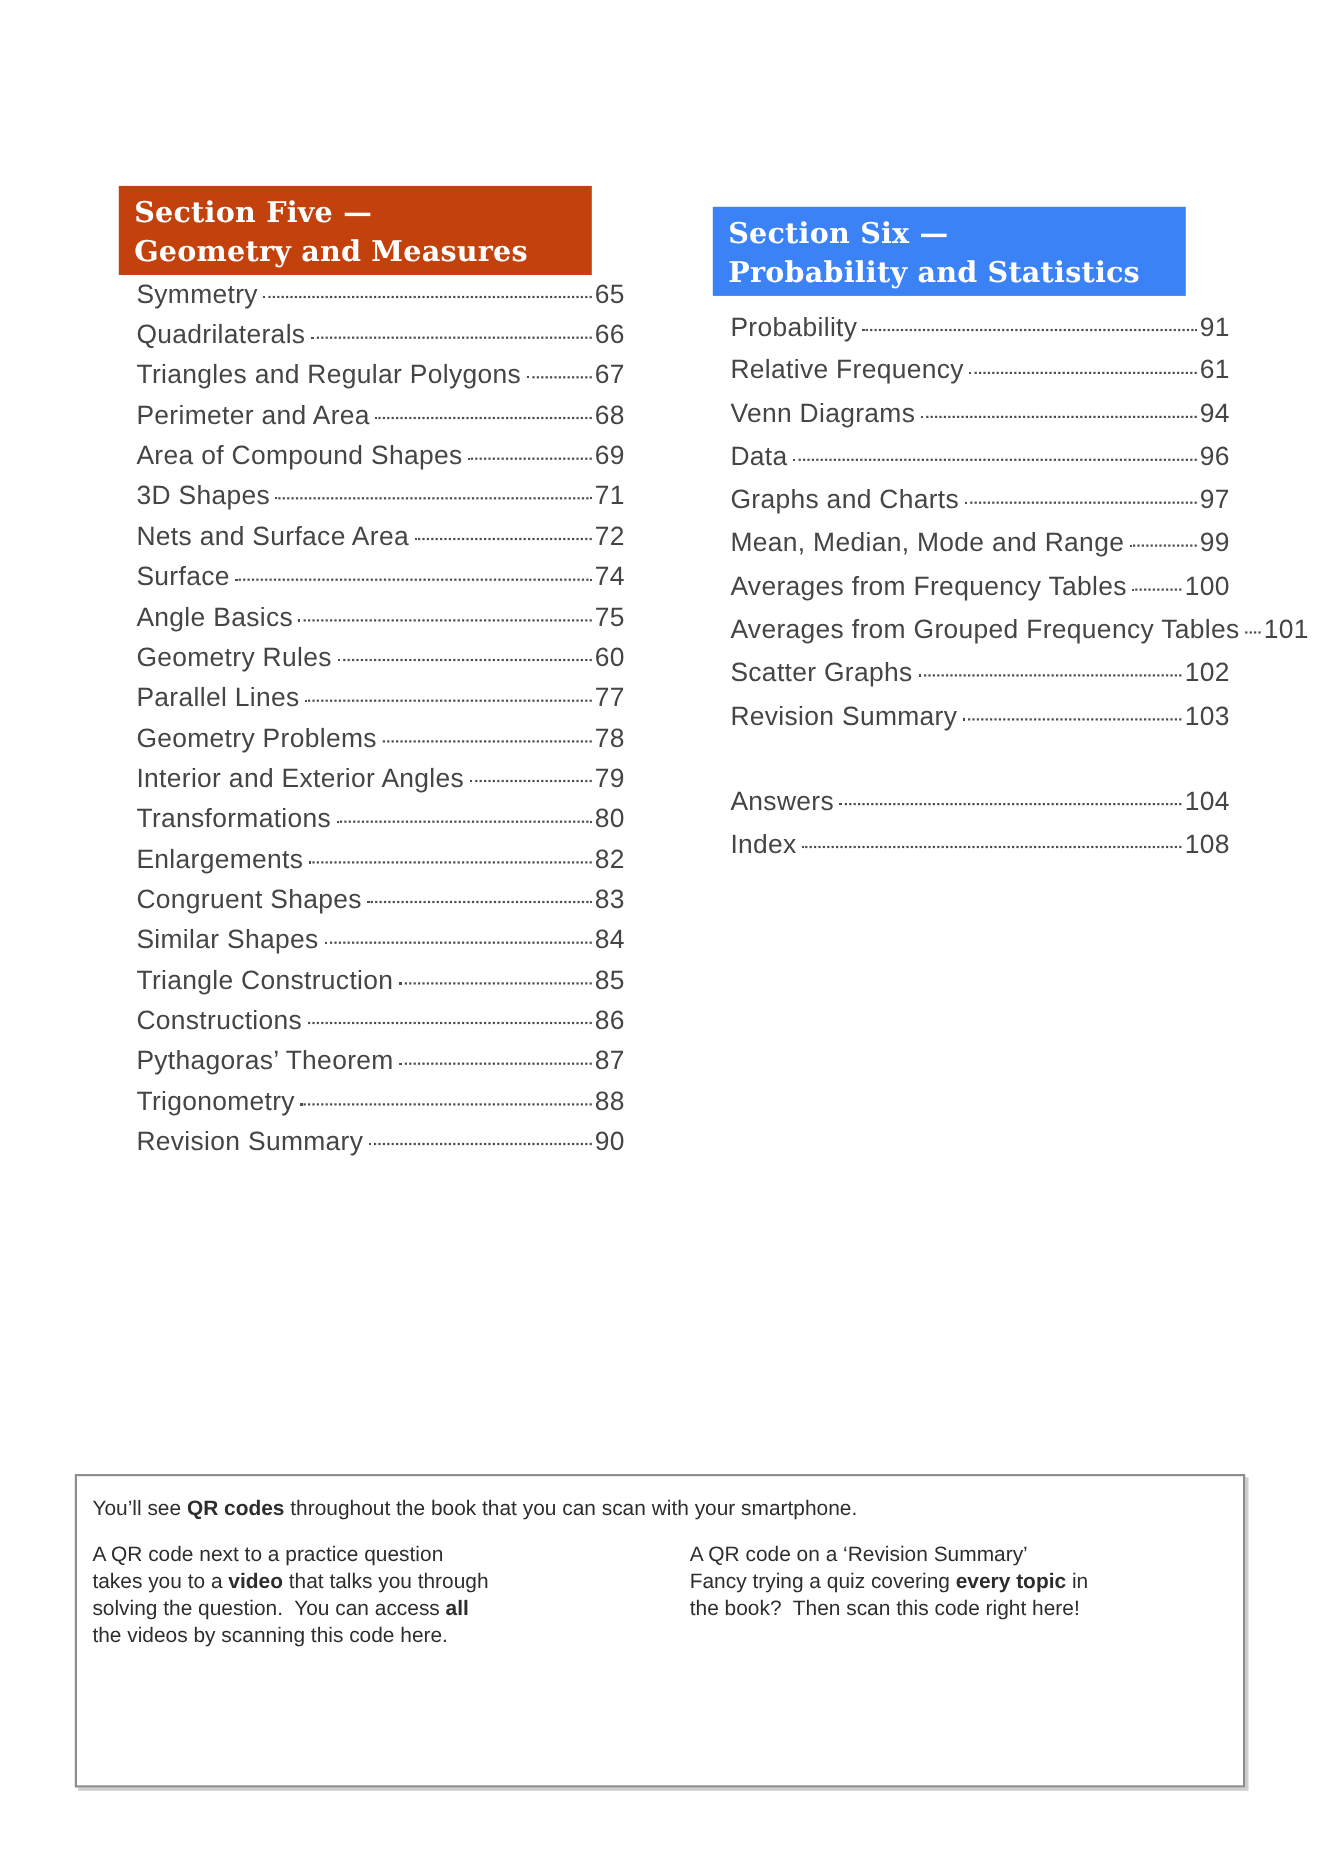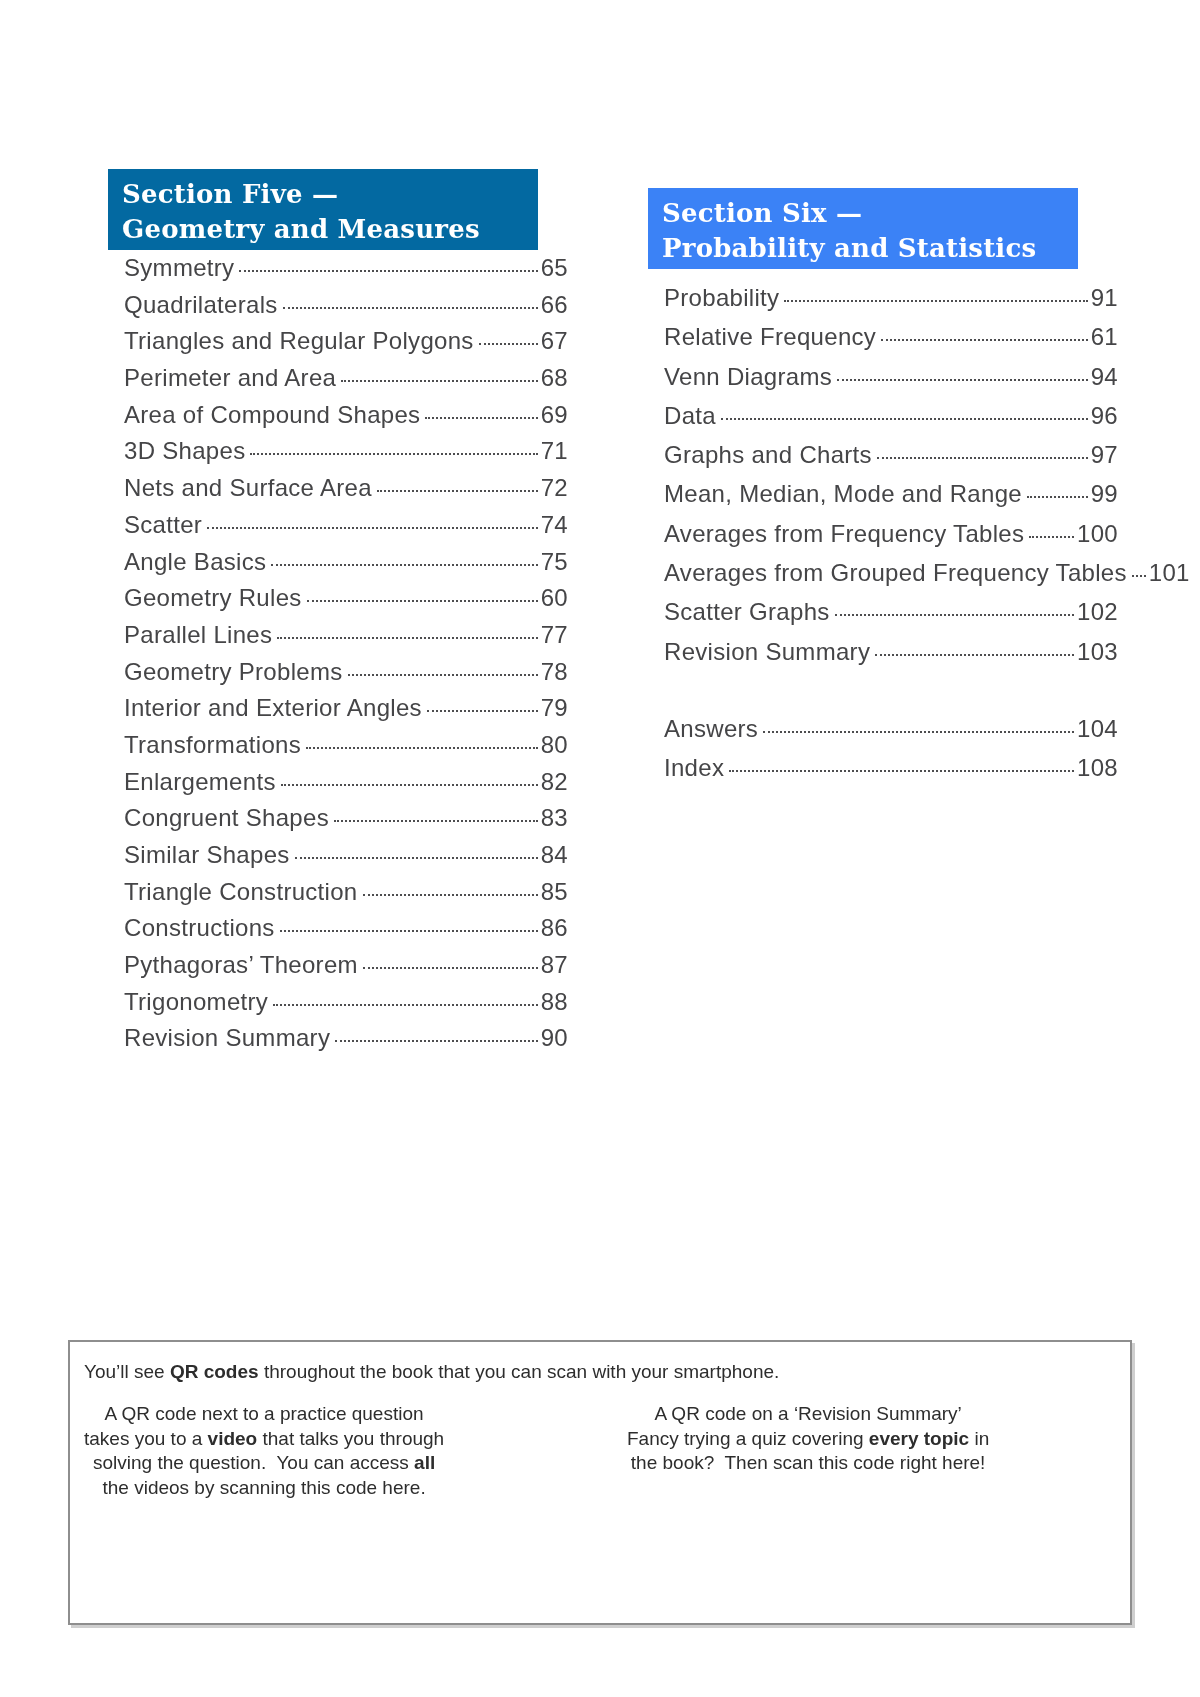--- a/index.html
+++ b/index.html
@@ -55,33 +55,33 @@
     position:absolute;
     left:68px; top:1340px;
     width:1064px; height:285px;
     background:#ffffff;
     border:2px solid #8e8e8e;
     box-shadow:3px 3px 0 #cfcfcf;
     color:#2d2d2d;
     font-size:19px;
   }
   .qr-box b { font-weight:bold; }
-  .rich { position:absolute; white-space:pre;text-align:center; }
+  .rich { position:absolute; white-space:pre; }
   .rich div { line-height:24.5px; }
   .qr-intro  { left:14px;  top:18px;  }
   .qr-para-left  { left:14px;  top:60px; }
   .qr-para-right { left:557px; top:60px; }
   .qr-footer { left:14px; top:219px; }
   .qr-footer div { line-height:25px; }
 </style>
 </head>
 <body>
 
 <div class="toc-col left">
-  <div class="section-header" style="background-color: #0369a1;">
+  <div class="section-header" style="background-color: #c2410c;">
     <div>Section Five —</div>
     <div>Geometry and Measures</div>
   </div>
   <div class="toc-list">
       <div class="toc-row">
         <span class="toc-label">Symmetry</span>
         <span class="leader"></span>
         <span class="toc-page">65</span>
       </div>
       <div class="toc-row">
@@ -108,21 +108,21 @@
         <span class="toc-label">3D Shapes</span>
         <span class="leader"></span>
         <span class="toc-page">71</span>
       </div>
       <div class="toc-row">
         <span class="toc-label">Nets and Surface Area</span>
         <span class="leader"></span>
         <span class="toc-page">72</span>
       </div>
       <div class="toc-row">
-        <span class="toc-label">Scatter</span>
+        <span class="toc-label">Surface</span>
         <span class="leader"></span>
         <span class="toc-page">74</span>
       </div>
       <div class="toc-row">
         <span class="toc-label">Angle Basics</span>
         <span class="leader"></span>
         <span class="toc-page">75</span>
       </div>
       <div class="toc-row">
         <span class="toc-label">Geometry Rules</span>

